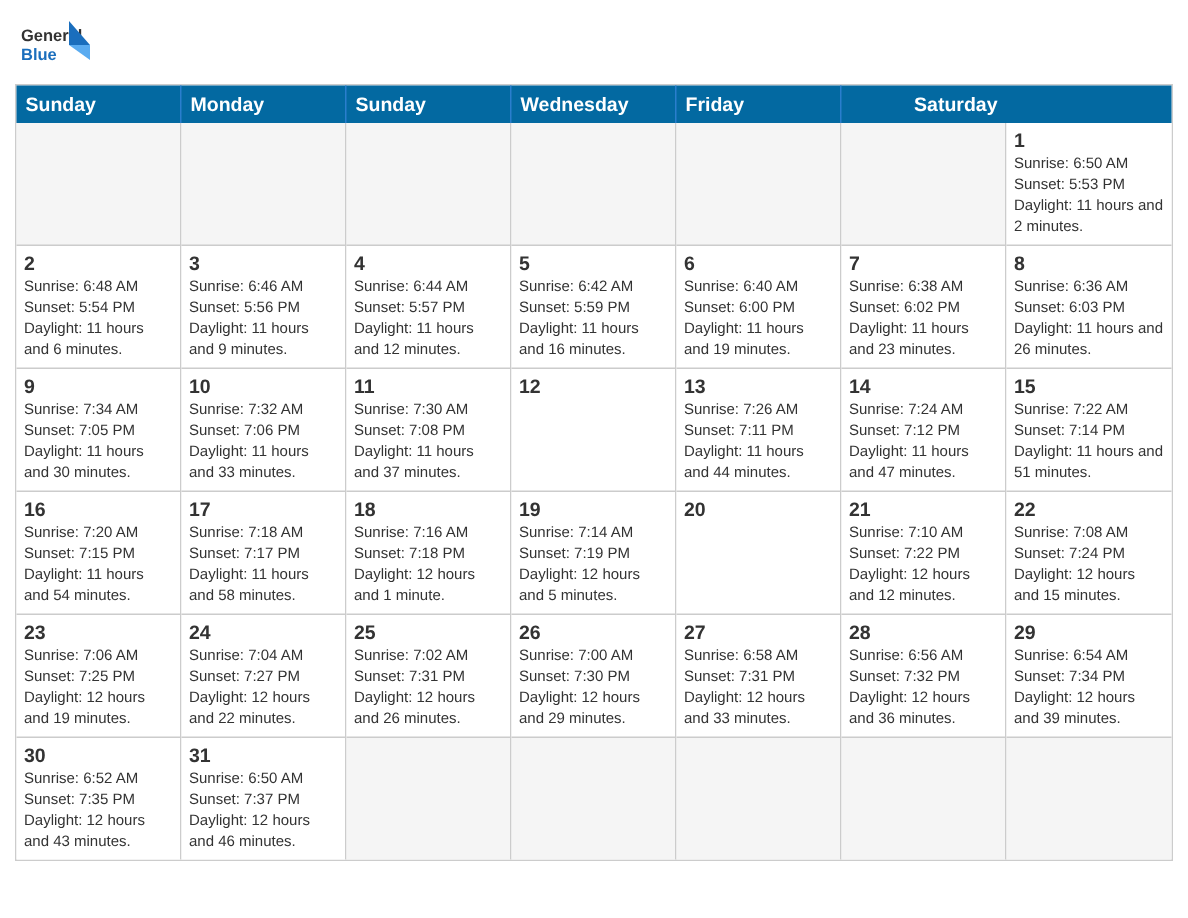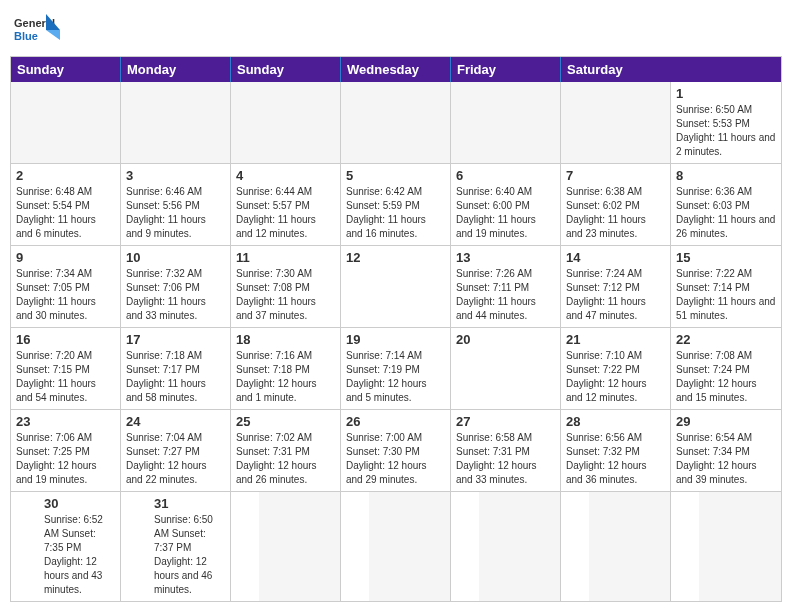--- a/index.html
+++ b/index.html
@@ -34,48 +34,48 @@
       font-size: 15px;
       color: #333;
     }
     .calendar {
       border: 1px solid #ccc;
       width: 100%;
     }
     .cal-header {
       display: grid;
       grid-template-columns: repeat(7, 1fr);
-      background: #4c1d95;
+      background: #0369a1;
     }
     .cal-header-cell {
       color: #fff;
       font-size: 13px;
       font-weight: bold;
       padding: 5px 6px;
       border-right: 1px solid #2a7ecd;
       text-align: left;
     }
-    .cal-header-cell:last-child { border-right: none; }
+    .cal-header-cell:last-child { border-right: none; text-align: right; }
     .cal-body {
       display: grid;
       grid-template-columns: repeat(7, 1fr);
     }
     .cal-cell {
       border-right: 1px solid #ccc;
       border-bottom: 1px solid #ccc;
       min-height: 80px;
       padding: 4px 5px;
       vertical-align: top;
       background: #fff;
       font-size: 10.5px;
       color: #333;
     }
     .cal-cell:nth-child(7n) { border-right: none; }
     .cal-cell.empty { background: #f5f5f5; }
-    .cal-cell.last-row { border-bottom: none; margin-left: 28px; }
+    .cal-cell.last-row { border-bottom: none; }
     .day-num {
       font-size: 13px;
       font-weight: bold;
       margin-bottom: 2px;
       color: #333;
     }
     .day-info {
       font-size: 10px;
       color: #333;
       line-height: 1.4;

